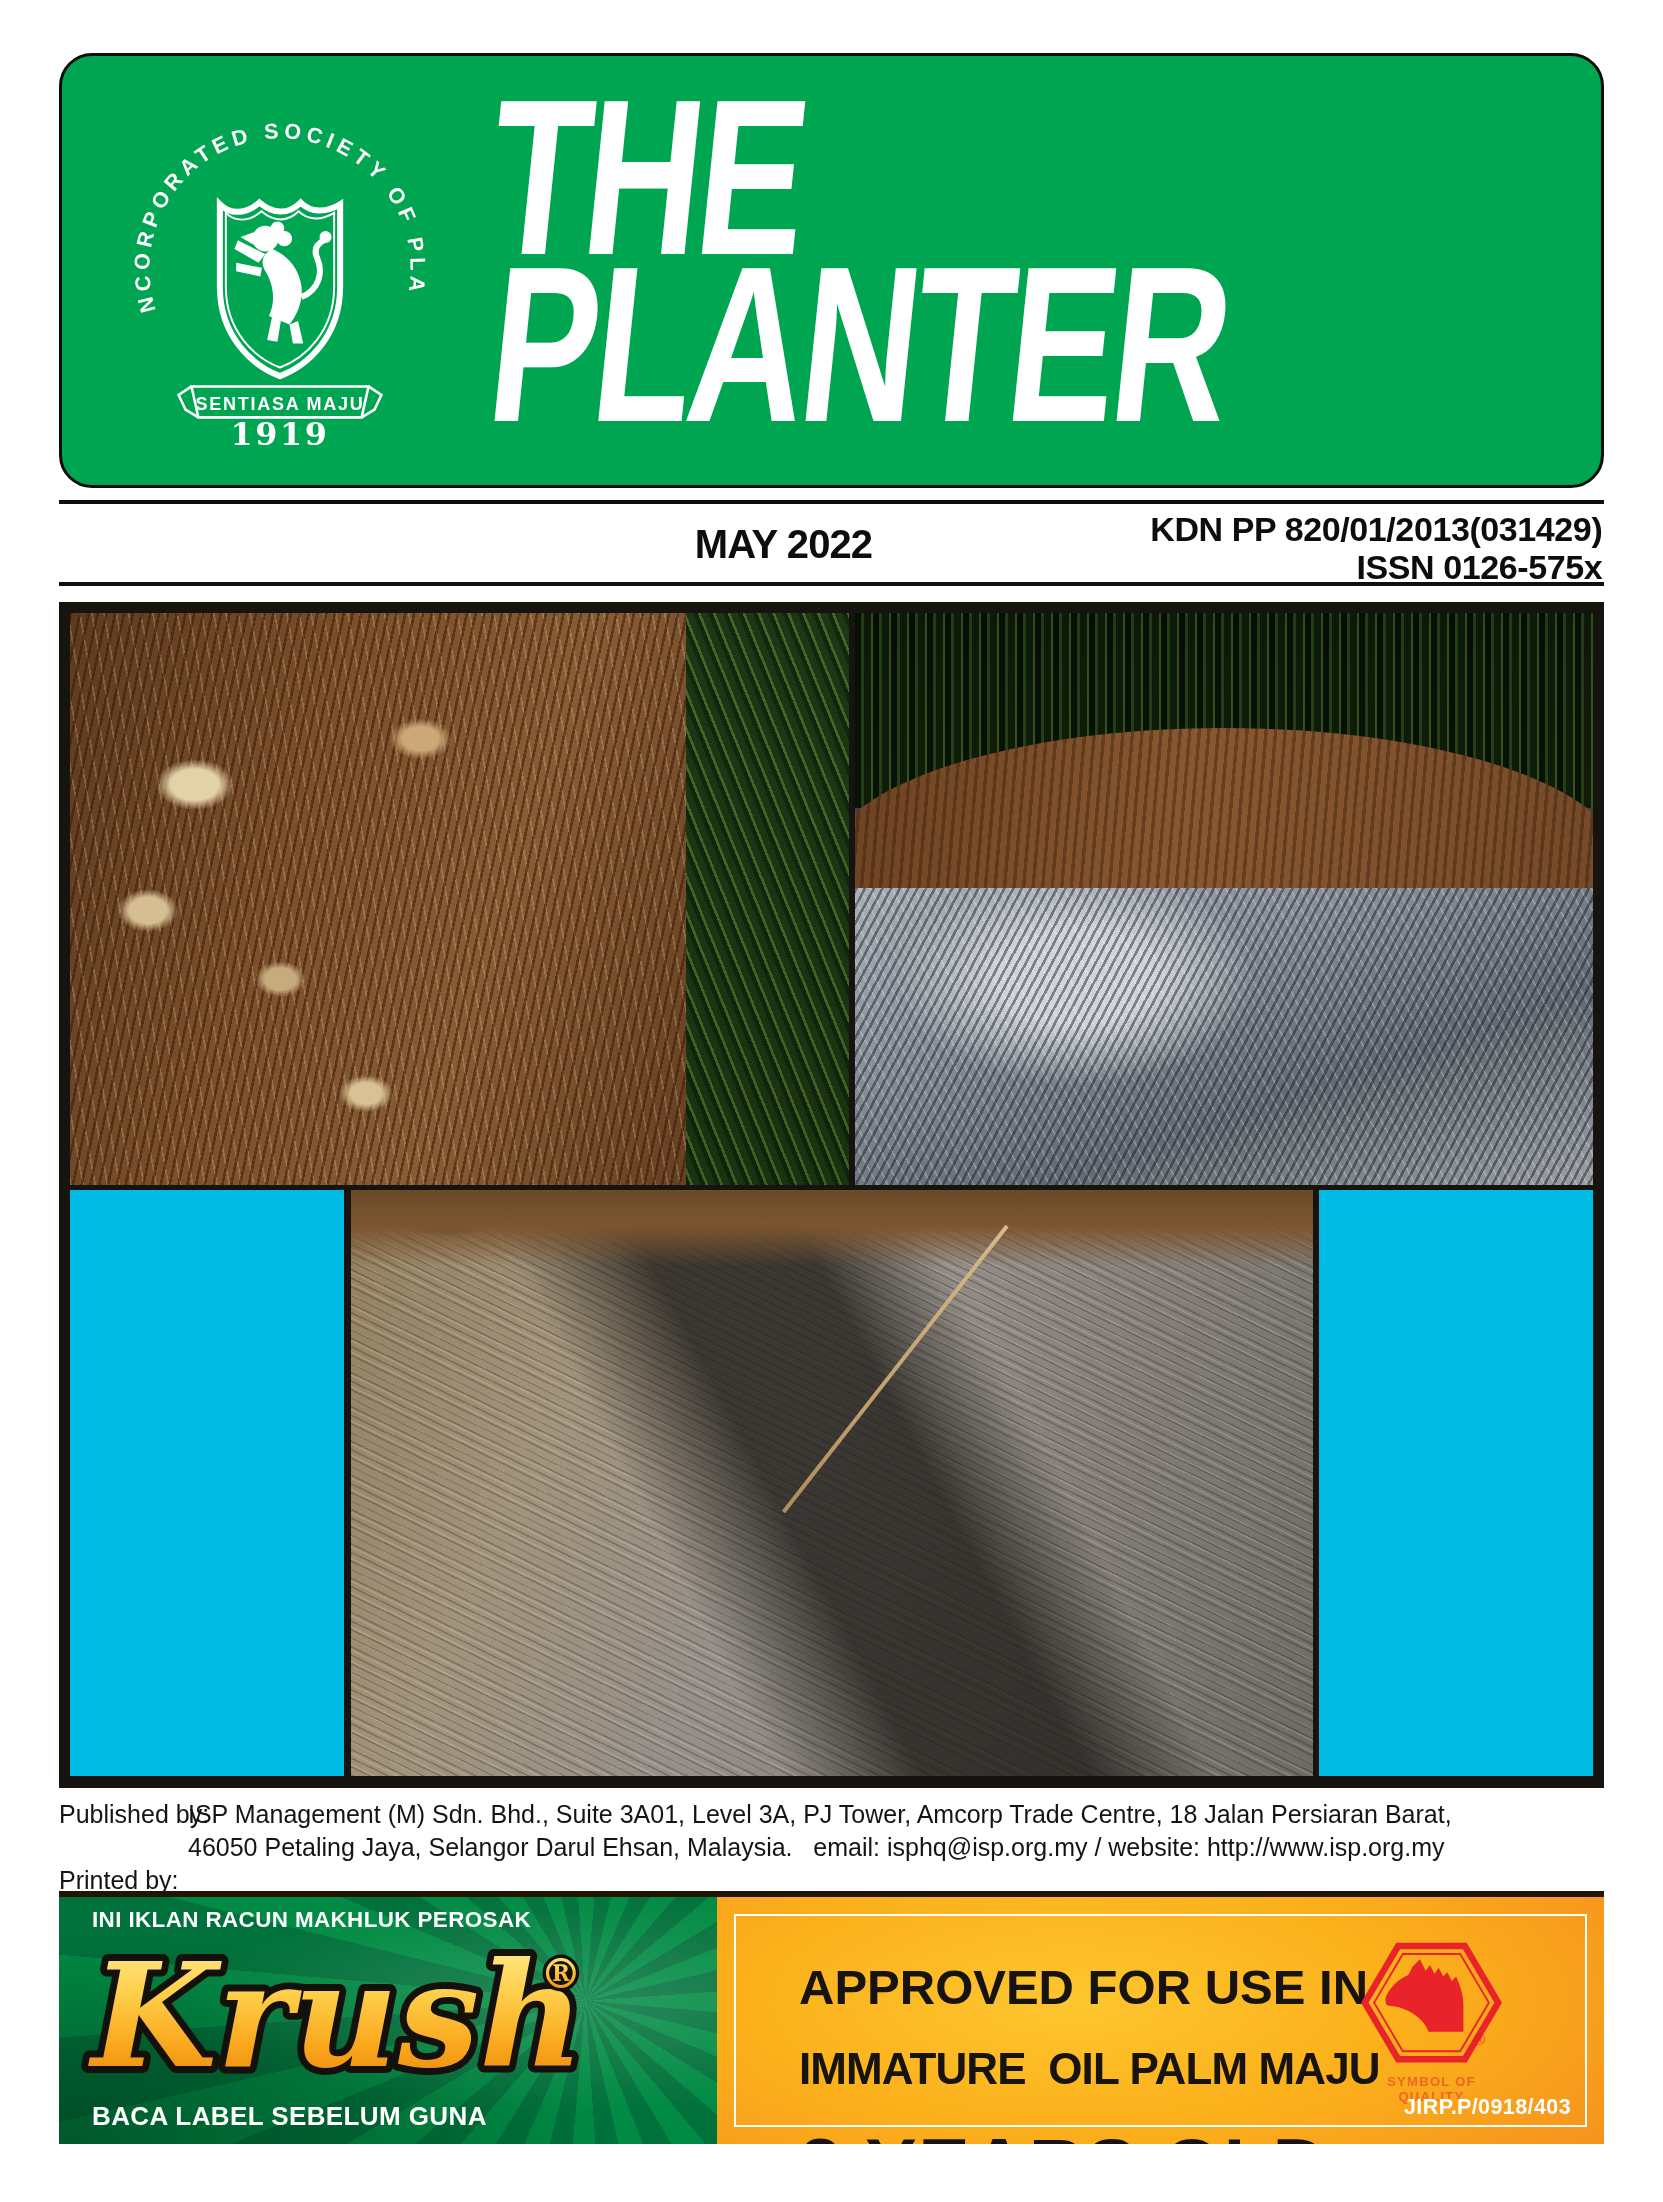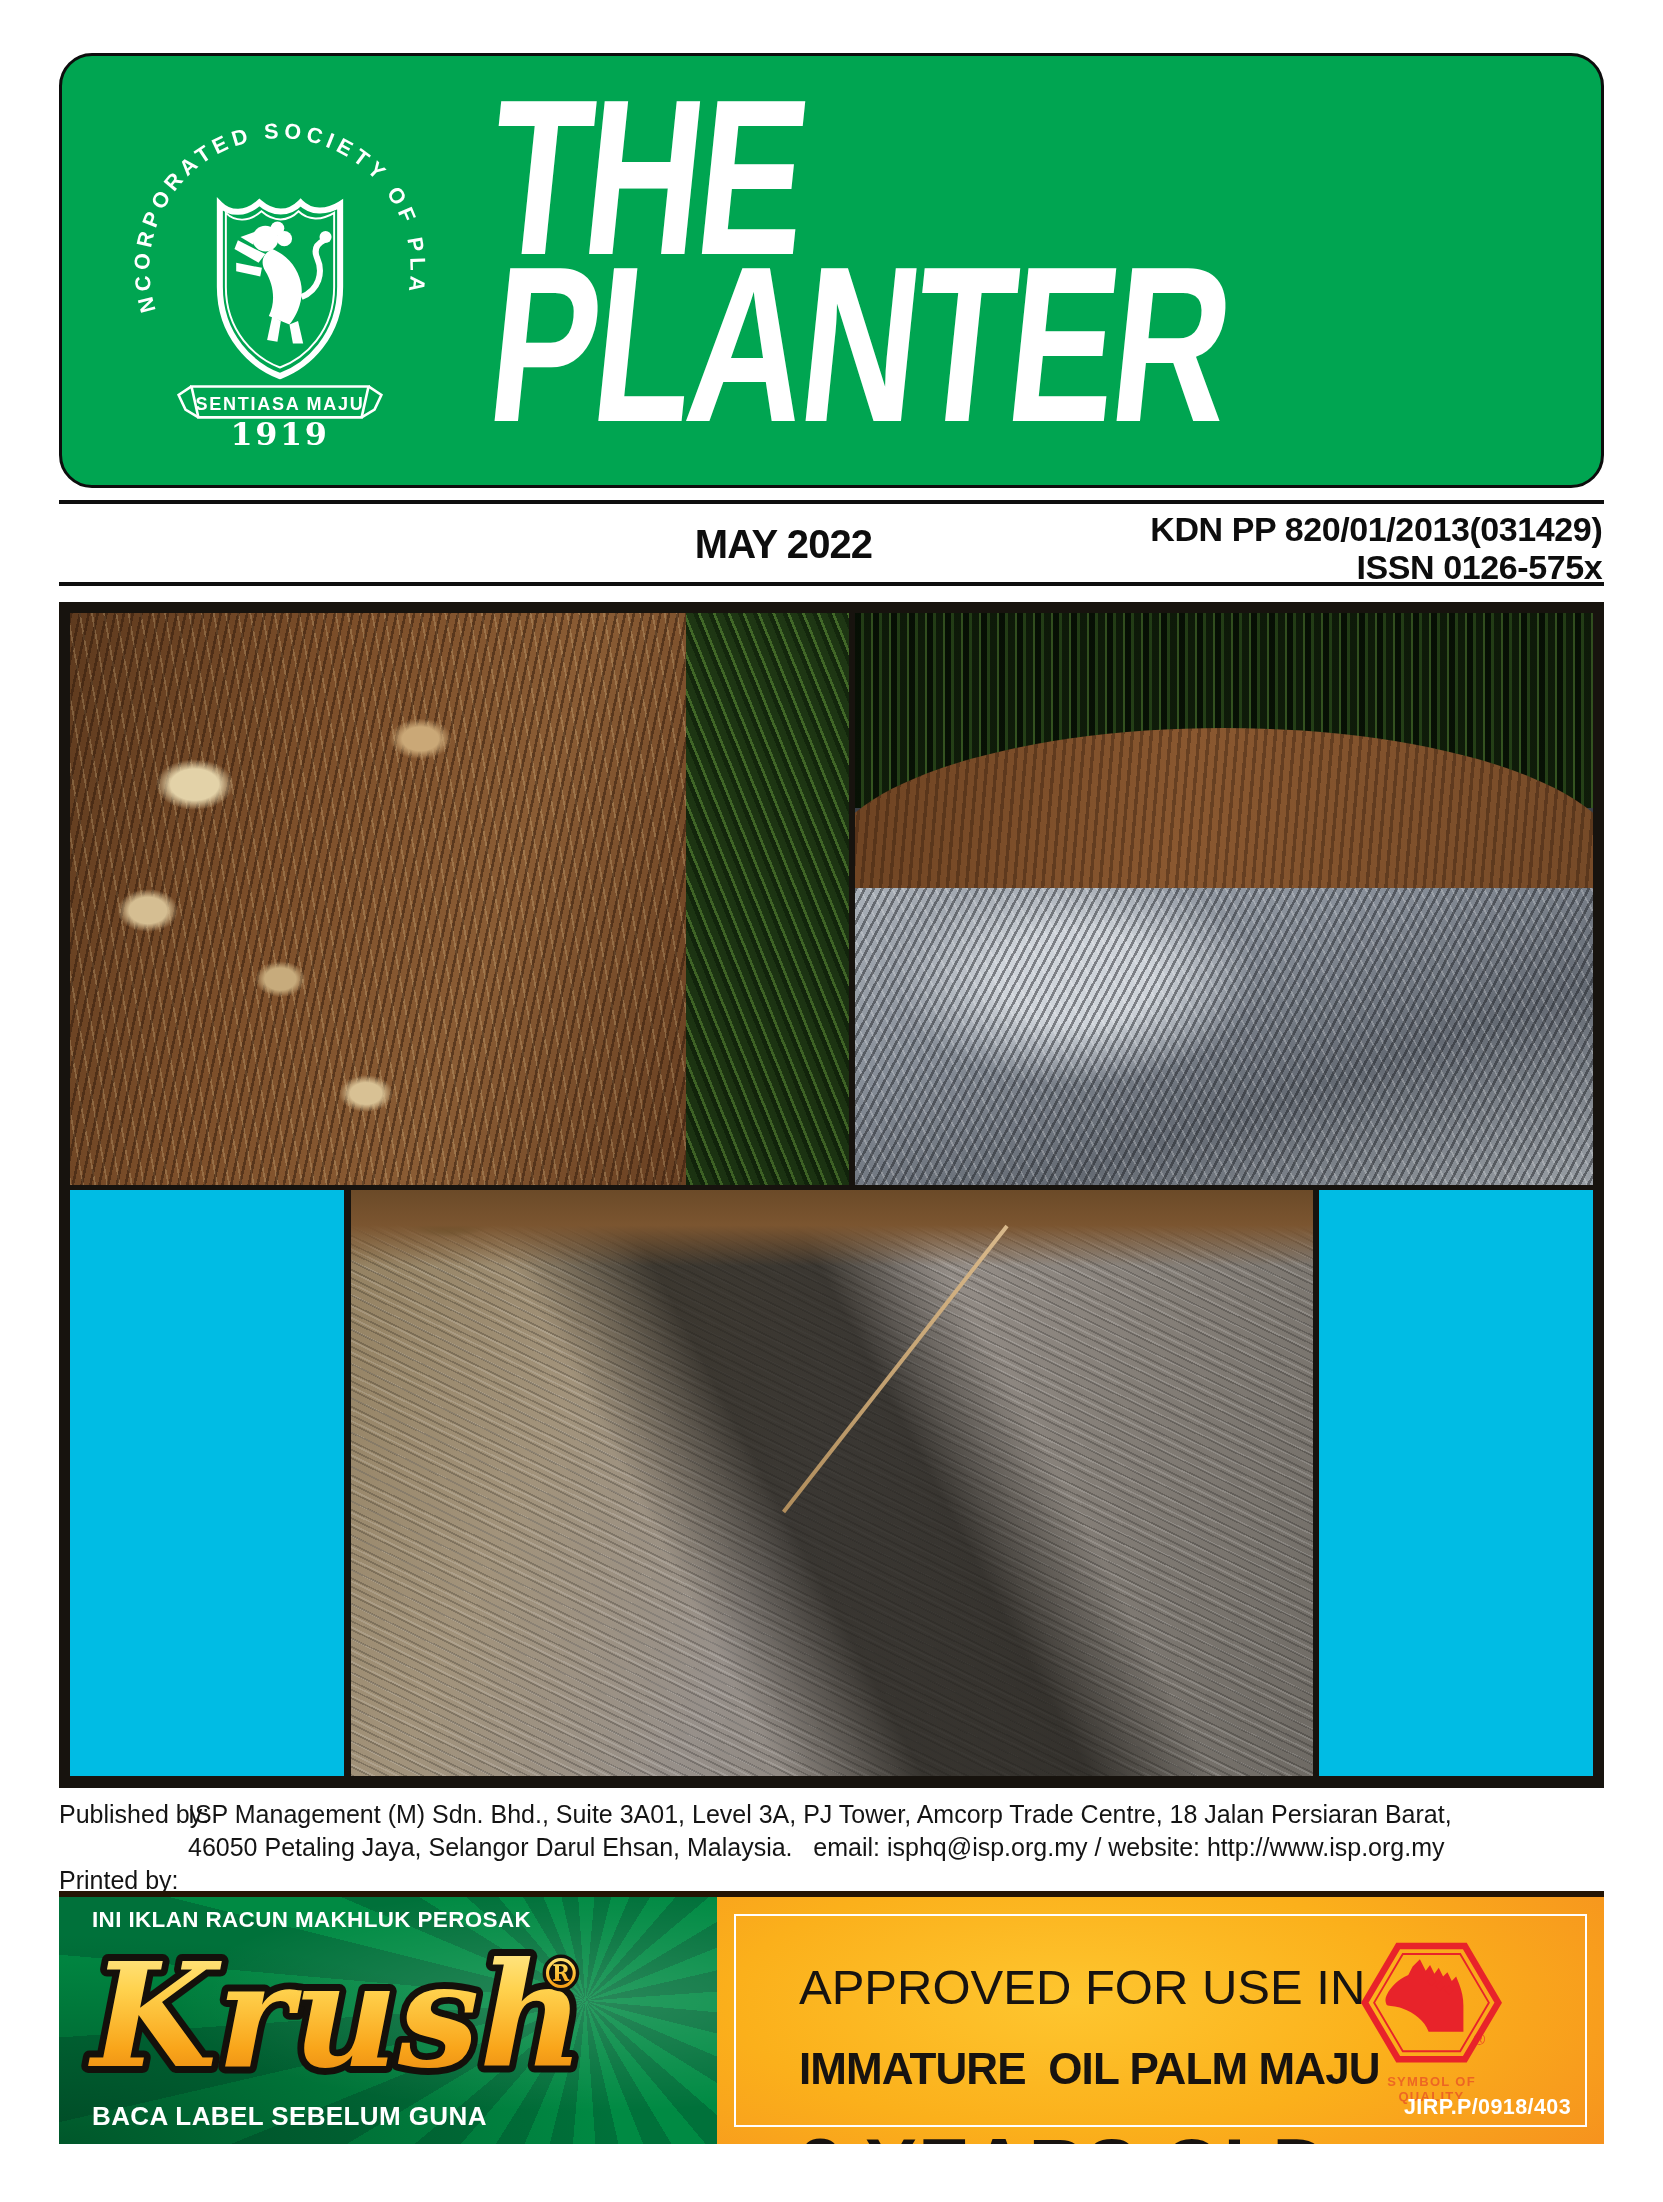--- a/index.html
+++ b/index.html
@@ -89,21 +89,21 @@
       repeating-conic-gradient(from -40deg at 80% 42%, #008A43 0deg 9deg, #00713A 9deg 18deg);}
   .ad-top-notice{position:absolute;left:33px;top:10.3px;color:#fff;font-weight:bold;
                  font-size:22.4px;letter-spacing:0.4px;}
   .krush-svg{position:absolute;left:17px;top:31px;width:533px;height:181px;}
   .ad-bottom-notice{position:absolute;left:33px;bottom:12px;color:#fff;font-weight:bold;
                     font-size:26px;letter-spacing:0.4px;}
   .ad-right{position:relative;flex:1;overflow:hidden;
     background:radial-gradient(95% 130% at 40% 42%, #FEC62F 0%, #FBB01B 40%, #F6921E 78%, #F18A1B 100%);}
   .ad-frame{position:absolute;inset:17px;border:2.6px solid #ffffff;}
   .ad-copy{position:absolute;left:82px;top:34px;color:#171310;white-space:pre;}
-  .ad-line1{font-size:49px;font-weight:normal;line-height:53px;}
+  .ad-line1{font-size:49px;font-weight:bold;line-height:53px;}
   .ad-line2{font-size:44px;font-weight:bold;line-height:50px;letter-spacing:-0.9px;}
   .ad-line3{font-size:77px;font-weight:bold;line-height:84px;letter-spacing:1.7px;}
   .hex-svg{position:absolute;right:100px;top:38px;width:145px;height:136px;}
   .hex-caption{position:absolute;right:95px;top:177px;width:155px;text-align:center;
                font-size:13px;font-weight:bold;letter-spacing:1.3px;color:rgba(226,48,42,.55);}
   .ad-code{position:absolute;right:33px;top:198px;color:#ffffff;font-weight:bold;
            font-size:21.5px;letter-spacing:0.4px;}
 </style>
 </head>
 <body>

